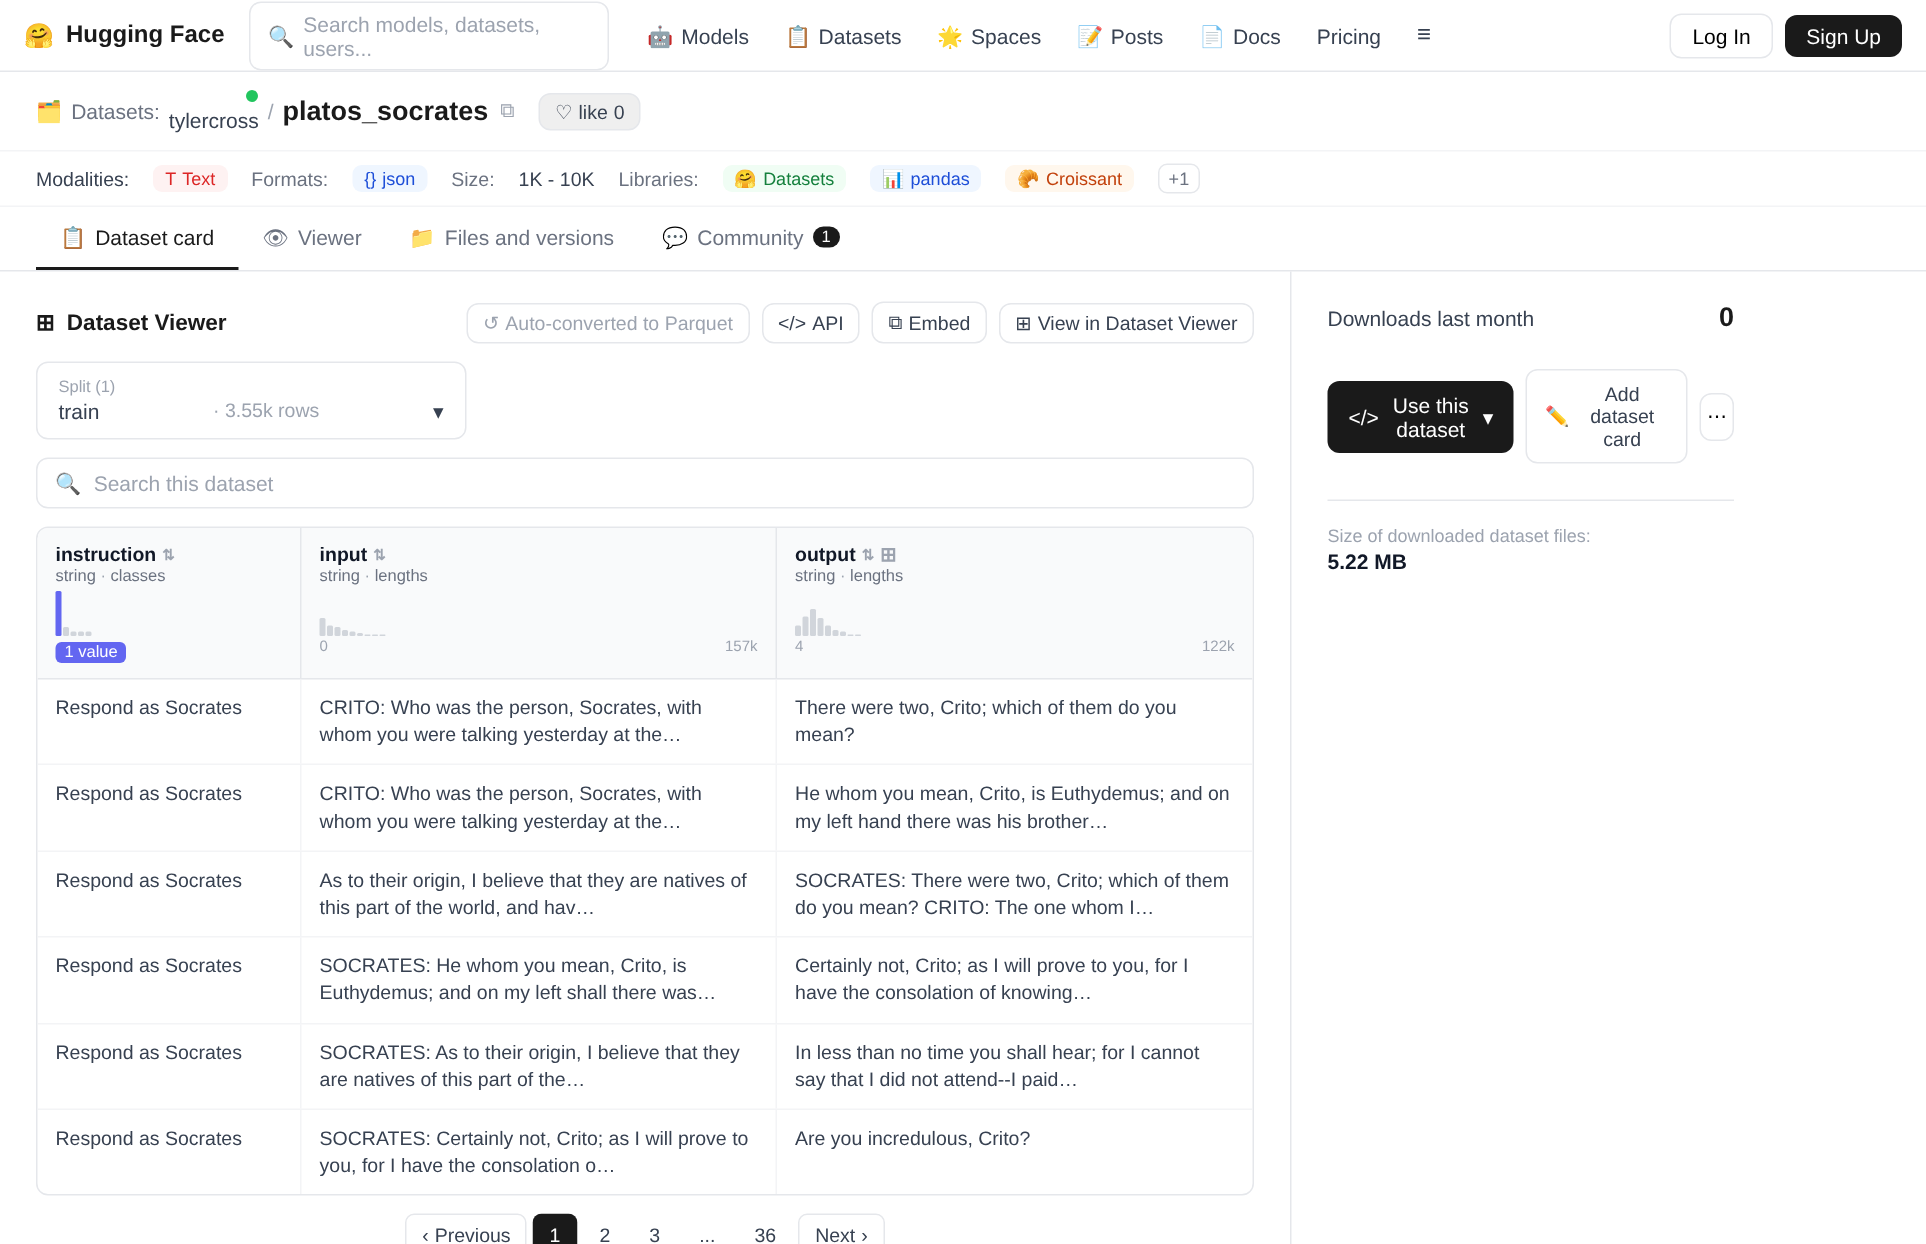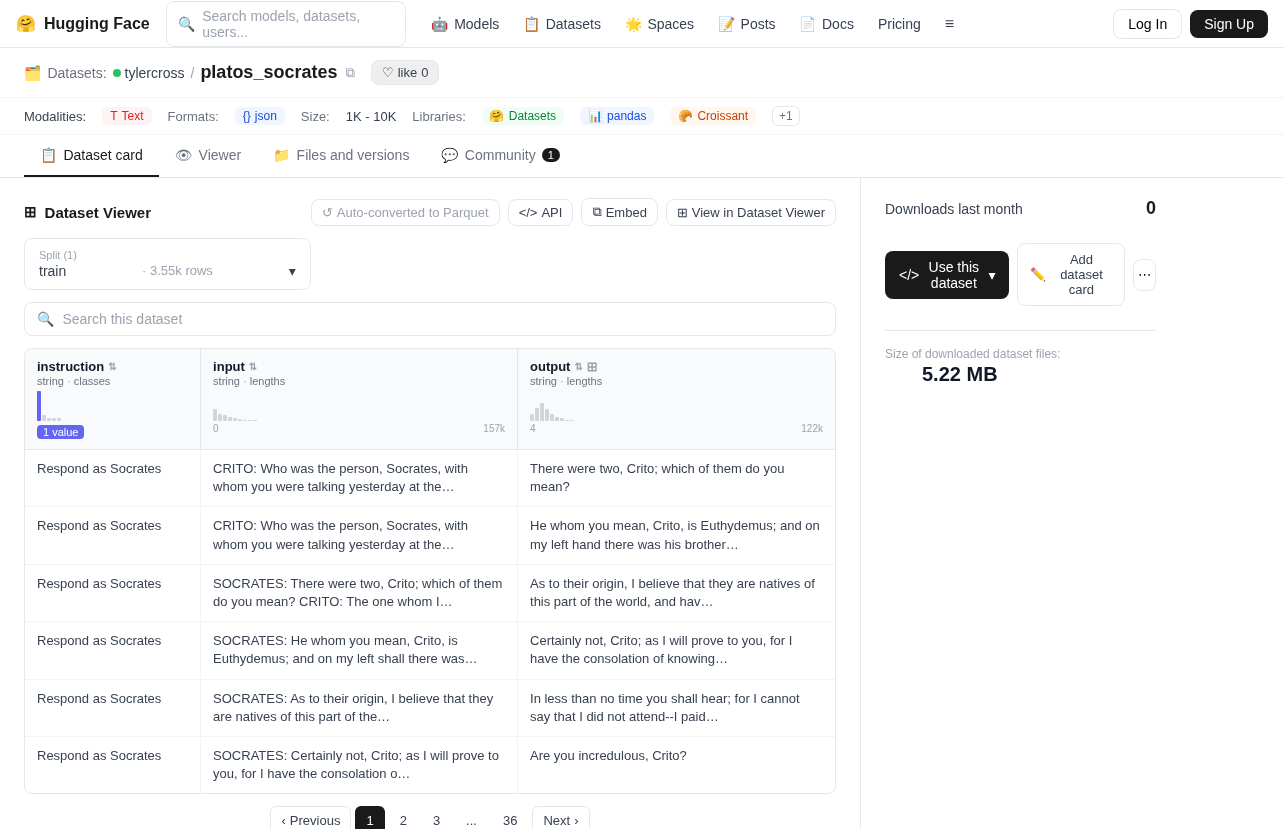--- a/index.html
+++ b/index.html
@@ -93,21 +93,21 @@
     .sidebar-section { margin-bottom: 24px; }
     .sidebar-row { display: flex; align-items: center; justify-content: space-between; margin-bottom: 20px; }
     .sidebar-label { font-size: 14px; color: #374151; font-weight: 500; }
     .sidebar-count { font-size: 18px; font-weight: 600; }
     .use-dataset-btn { display: flex; align-items: center; gap: 6px; background: #1a1a1a; color: #fff; border: none; border-radius: 8px; padding: 8px 14px; cursor: pointer; font-size: 14px; font-weight: 500; }
     .add-card-btn { display: flex; align-items: center; gap: 4px; border: 1px solid #e5e7eb; border-radius: 8px; padding: 8px 12px; cursor: pointer; font-size: 13px; color: #374151; background: #fff; }
     .more-btn { width: 32px; height: 32px; display: flex; align-items: center; justify-content: center; border: 1px solid #e5e7eb; border-radius: 8px; cursor: pointer; background: #fff; }
     .sidebar-stat-row { display: flex; justify-content: space-between; align-items: flex-start; gap: 16px; }
     .stat-item { flex: 1; }
     .stat-label { font-size: 12px; color: #9ca3af; margin-bottom: 2px; }
-    .stat-value { font-size: 20px; font-weight: 600; color: #111827; margin-left: 37px; }
+    .stat-value { font-size: 14px; font-weight: 600; color: #111827; }
     .stat-divider { border-top: 1px solid #e5e7eb; margin: 16px 0; }
 
     .grid-table-outer { border: 1px solid #e5e7eb; border-radius: 8px; overflow: hidden; }
     .sort-icon { color: #9ca3af; font-size: 10px; cursor: pointer; }
     .filter-icon { color: #9ca3af; cursor: pointer; }
   </style>
 </head>
 <body>
 
 <nav class="navbar">
@@ -149,21 +149,21 @@
   </div>
   <div class="navbar-actions">
     <button class="btn-login">Log In</button>
     <button class="btn-signup">Sign Up</button>
   </div>
 </nav>
 
 <div class="breadcrumb-bar">
   <span>🗂️</span>
   <span class="breadcrumb-item">Datasets:</span>
-  <span class="breadcrumb-item" style="display:flex;align-items:center;gap:4px;">
+  <span class="breadcrumb-item" style="display:flex;align-items:flex-end;gap:4px;flex-direction:column;">
     <span style="width:8px;height:8px;background:#22c55e;border-radius:50%;display:inline-block;"></span>
     <a style="color:#374151;text-decoration:none;cursor:pointer;">tylercross</a>
   </span>
   <span style="color:#9ca3af;">/</span>
   <strong class="dataset-name">platos_socrates</strong>
   <button class="copy-btn" style="background:none;border:none;cursor:pointer;color:#9ca3af;">⧉</button>
   <button class="like-btn">
     <span>♡</span>
     <span>like</span>
     <span>0</span>
@@ -342,22 +342,22 @@
           <div class="table-cell">CRITO: Who was the person, Socrates, with whom you were talking yesterday at the…</div>
           <div class="table-cell">There were two, Crito; which of them do you mean?</div>
         </div>
         <div class="table-row">
           <div class="table-cell">Respond as Socrates</div>
           <div class="table-cell">CRITO: Who was the person, Socrates, with whom you were talking yesterday at the…</div>
           <div class="table-cell">He whom you mean, Crito, is Euthydemus; and on my left hand there was his brother…</div>
         </div>
         <div class="table-row">
           <div class="table-cell">Respond as Socrates</div>
+          <div class="table-cell">As to their origin, I believe that they are natives of this part of the world, and hav…</div>
           <div class="table-cell">SOCRATES: There were two, Crito; which of them do you mean? CRITO: The one whom I…</div>
-          <div class="table-cell">As to their origin, I believe that they are natives of this part of the world, and hav…</div>
         </div>
         <div class="table-row">
           <div class="table-cell">Respond as Socrates</div>
           <div class="table-cell">SOCRATES: He whom you mean, Crito, is Euthydemus; and on my left shall there was…</div>
           <div class="table-cell">Certainly not, Crito; as I will prove to you, for I have the consolation of knowing…</div>
         </div>
         <div class="table-row">
           <div class="table-cell">Respond as Socrates</div>
           <div class="table-cell">SOCRATES: As to their origin, I believe that they are natives of this part of the…</div>
           <div class="table-cell">In less than no time you shall hear; for I cannot say that I did not attend--I paid…</div>

